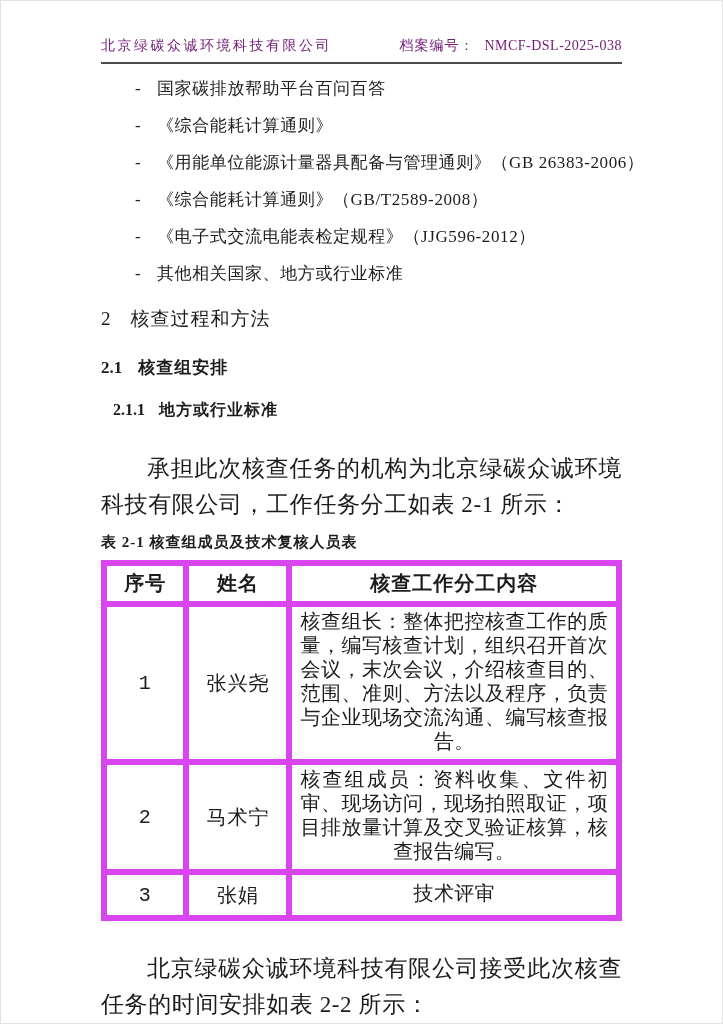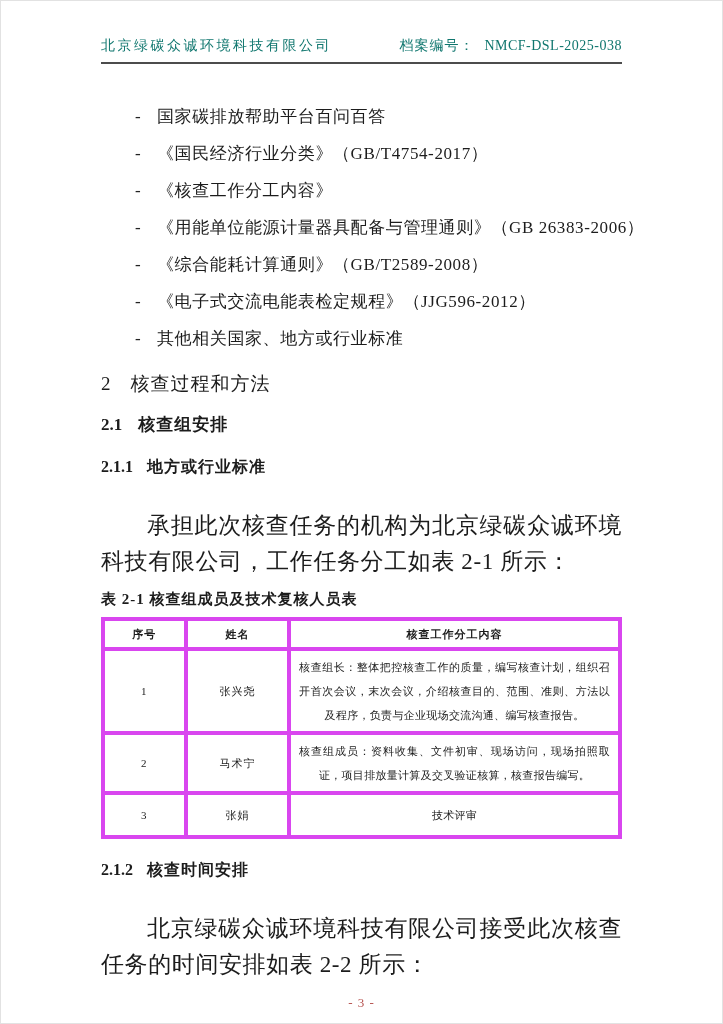--- a/index.html
+++ b/index.html
@@ -17,32 +17,32 @@
   .page {
     padding: 36px 100px 0 100px;
     width: 100%;
     height: 100%;
   }
   
   .doc-header {
     display: flex;
     justify-content: space-between;
     align-items: flex-end;
-    color: #0f766e;
+    color: #701a75;
     font-size: 14px;
     padding-bottom: 7px;
     border-bottom: 2px solid #4c4c4c;
   }
   .doc-header .company { letter-spacing: 2.5px; }
   .doc-header .archive { letter-spacing: 1px; }
   .doc-header .archive .num { margin-left: 10px; letter-spacing: 0.5px; }
   
   .ref-list {
     list-style: none;
-    margin-top: 44px;
+    margin-top: 16px;
     padding-left: 34px;
   }
   .ref-list li {
     font-size: 17px;
     line-height: 17px;
     margin-bottom: 20px;
     letter-spacing: 0.6px;
     white-space: nowrap;
   }
   .ref-list .dash {
@@ -52,33 +52,33 @@
   }
   
   .h-l1 {
     margin-top: 24px;
     font-size: 19px;
     font-weight: normal;
     letter-spacing: 1px;
   }
   .h-l1 .no { margin-right: 20px; letter-spacing: 0; }
   .h-l2 {
-    margin-top: 16px;
+    margin-top: 24px;
     font-size: 17px;
     font-weight: bold;
     letter-spacing: 1px;
   }
   .h-l2 .no { margin-right: 16px; letter-spacing: 0; }
   .h-l3 {
     margin-top: 21px;
     font-size: 16px;
     font-weight: bold;
     letter-spacing: 1px;
   }
-  .h-l3 .no { margin-right: 14px; letter-spacing: 0; }
+  .h-l3 .no { margin-right: 14px; letter-spacing: 0; margin-left: 12px; }
   
   .para {
     margin-top: 30px;
     font-size: 23px;
     line-height: 36px;
     text-align: justify;
     text-indent: 2em;
     letter-spacing: 0.6px;
   }
   
@@ -89,24 +89,25 @@
     font-weight: bold;
     letter-spacing: 1px;
   }
   table.team {
     margin-top: 8px;
     width: 100%;
     border-collapse: collapse;
     table-layout: fixed;
   }
   table.team th, table.team td {
-    border: 4px solid #d946ef;
-    font-size: 11px;
+    border: 6px solid #d946ef;
+    font-size: 20px;
     padding: 4px 8px;
     vertical-align: middle;
+    font-family: Liberation Mono, monospace;
   }
   table.team th {
     font-weight: bold;
     text-align: center;
     height: 30px;
     letter-spacing: 1px;
   }
   table.team col.c-no   { width: 16%; }
   table.team col.c-name { width: 20%; }
   table.team col.c-duty { width: 64%; }
@@ -135,22 +136,21 @@
 
   <div class="doc-header">
     <span class="company">北京绿碳众诚环境科技有限公司</span>
     <span class="archive">
       <span>档案编号：</span><span class="num">NMCF-DSL-2025-038</span>
     </span>
   </div>
 
   <ul class="ref-list">
     <li><span class="dash">-</span><span>国家碳排放帮助平台百问百答</span></li>
-    <li><span class="dash">-</span><span>《国民经济行业分类》（GB/T4754-2017）</span></li>
-    <li><span class="dash">-</span><span>《核查工作分工内容》</span></li>
+    <li><span class="dash">-</span><span>《综合能耗计算通则》</span></li>
     <li><span class="dash">-</span><span>《用能单位能源计量器具配备与管理通则》（GB 26383-2006）</span></li>
     <li><span class="dash">-</span><span>《综合能耗计算通则》（GB/T2589-2008）</span></li>
     <li><span class="dash">-</span><span>《电子式交流电能表检定规程》（JJG596-2012）</span></li>
     <li><span class="dash">-</span><span>其他相关国家、地方或行业标准</span></li>
   </ul>
 
   <div class="h-l1">
     <span class="no">2</span><span>核查过程和方法</span>
   </div>
 
@@ -191,21 +191,18 @@
         <td class="cell-duty">核查组成员：资料收集、文件初审、现场访问，现场拍照取证，项目排放量计算及交叉验证核算，核查报告编写。</td>
       </tr>
       <tr>
         <td class="cell-no">3</td>
         <td class="cell-name">张娟</td>
         <td class="cell-duty single">技术评审</td>
       </tr>
     </tbody>
   </table>
 
-  <div class="h-l3">
-    <span class="no">2.1.2</span><span>核查时间安排</span>
-  </div>
 
   <p class="para">北京绿碳众诚环境科技有限公司接受此次核查任务的时间安排如表 2-2 所示：</p>
 
   <div class="doc-footer">- 3 -</div>
 
 </div>
 
 </body></html>

